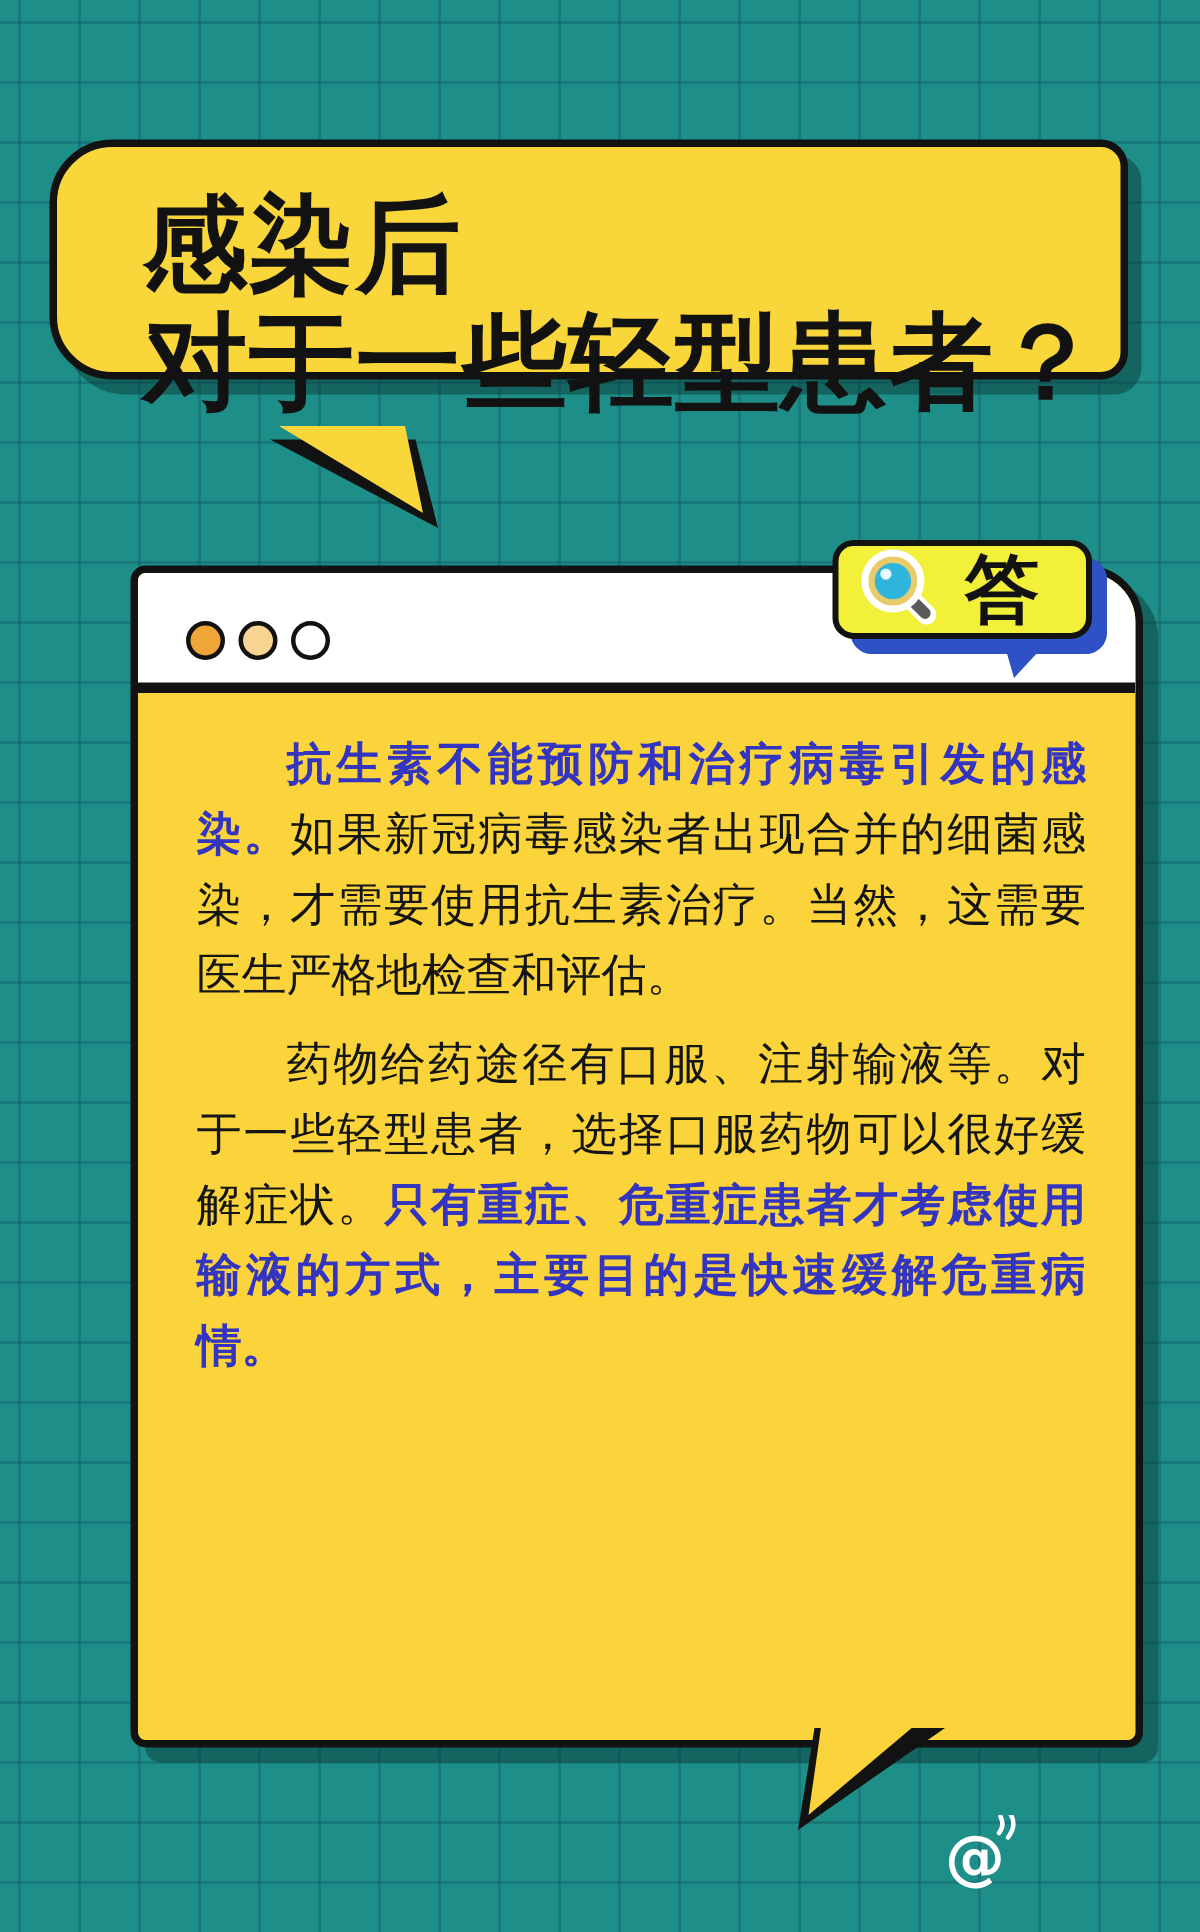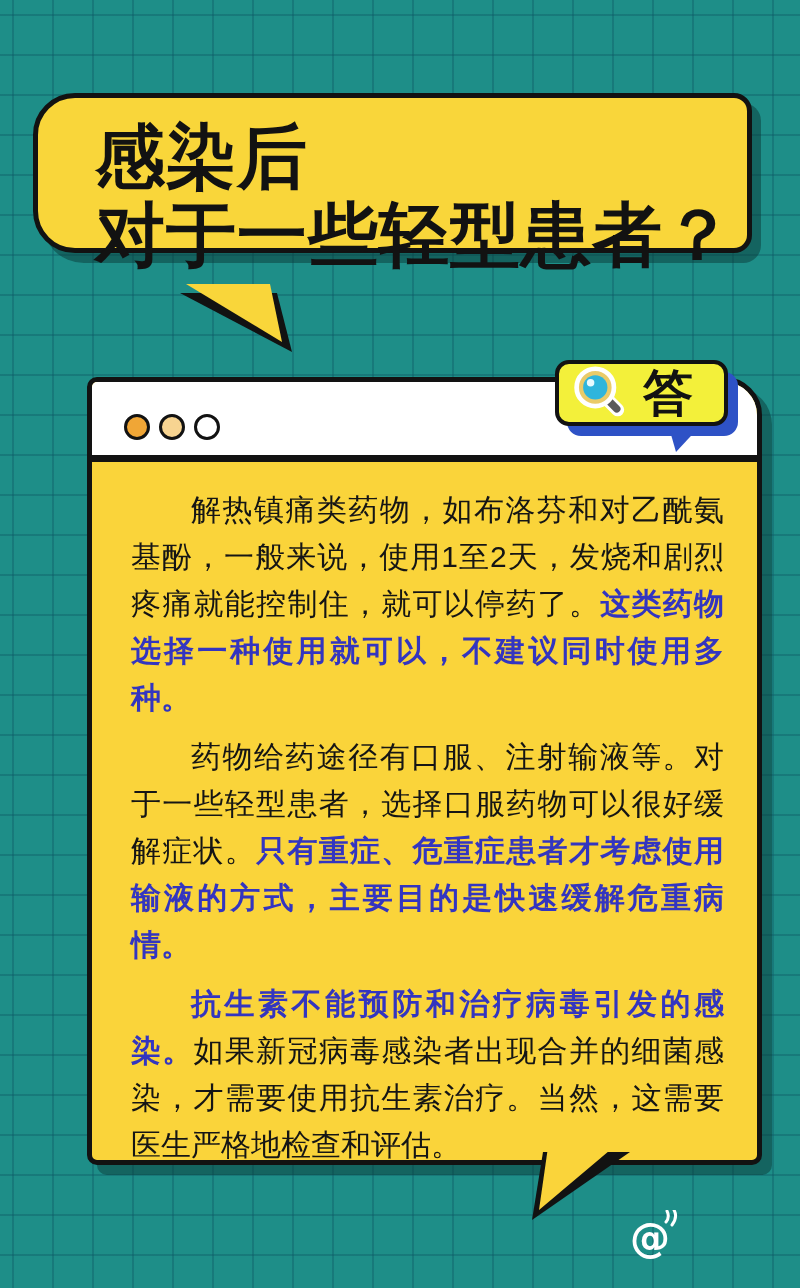--- a/index.html
+++ b/index.html
@@ -20,21 +20,20 @@
   .bubble{
     position:absolute;left:33px;top:93px;
     width:719px;height:160px;
     box-sizing:border-box;
     background:#F9D63A;
     border:5px solid #121212;
     border-radius:42px 18px 18px 42px;
     box-shadow:9px 10px 0 rgba(10,58,55,0.5);
     padding:26px 0 0 57px;
     z-index:2;
-    font-family:Liberation Mono, monospace;
   }
   .bubble-title{
     font-size:70px;line-height:78px;font-weight:900;
     color:#121212;letter-spacing:1px;white-space:nowrap;
   }
   .bubble-tail{position:absolute;left:170px;top:280px;z-index:3;}
 
   
   .card{
     position:absolute;left:87px;top:377px;
@@ -110,23 +109,22 @@
 
   <div class="card">
     <div class="card-header">
       <div class="dots">
         <div class="dot dot-1"></div>
         <div class="dot dot-2"></div>
         <div class="dot dot-3"></div>
       </div>
     </div>
     <div class="card-body">
-      <p class="para"><span>解热镇痛类药物，如布洛芬和对乙酰氨基酚，一般来说，使用1至2天，发烧和剧烈疼痛就能控制住，就可以停药了。</span><span class="hl">这类药物选择一种使用就可以，不建议同时使用多种。</span></p>
+      <p class="para"><span class="hl">抗生素不能预防和治疗病毒引发的感染。</span><span>如果新冠病毒感染者出现合并的细菌感染，才需要使用抗生素治疗。当然，这需要医生严格地检查和评估。</span></p>
       <p class="para"><span>药物给药途径有口服、注射输液等。对于一些轻型患者，选择口服药物可以很好缓解症状。</span><span class="hl">只有重症、危重症患者才考虑使用输液的方式，主要目的是快速缓解危重病情。</span></p>
-      <p class="para"><span class="hl">抗生素不能预防和治疗病毒引发的感染。</span><span>如果新冠病毒感染者出现合并的细菌感染，才需要使用抗生素治疗。当然，这需要医生严格地检查和评估。</span></p>
 
     </div>
   </div>
   <svg class="card-tail" width="120" height="95" viewBox="0 0 120 95">
     <polygon points="23,22 110,22 12,90" fill="#121212"></polygon>
     <polygon points="29,10 102,10 19,80" fill="#FAD43A"></polygon>
   </svg>
 
   <div class="tag-shadow"></div>
   <svg class="tag-tail" width="50" height="45" viewBox="0 0 50 45">

